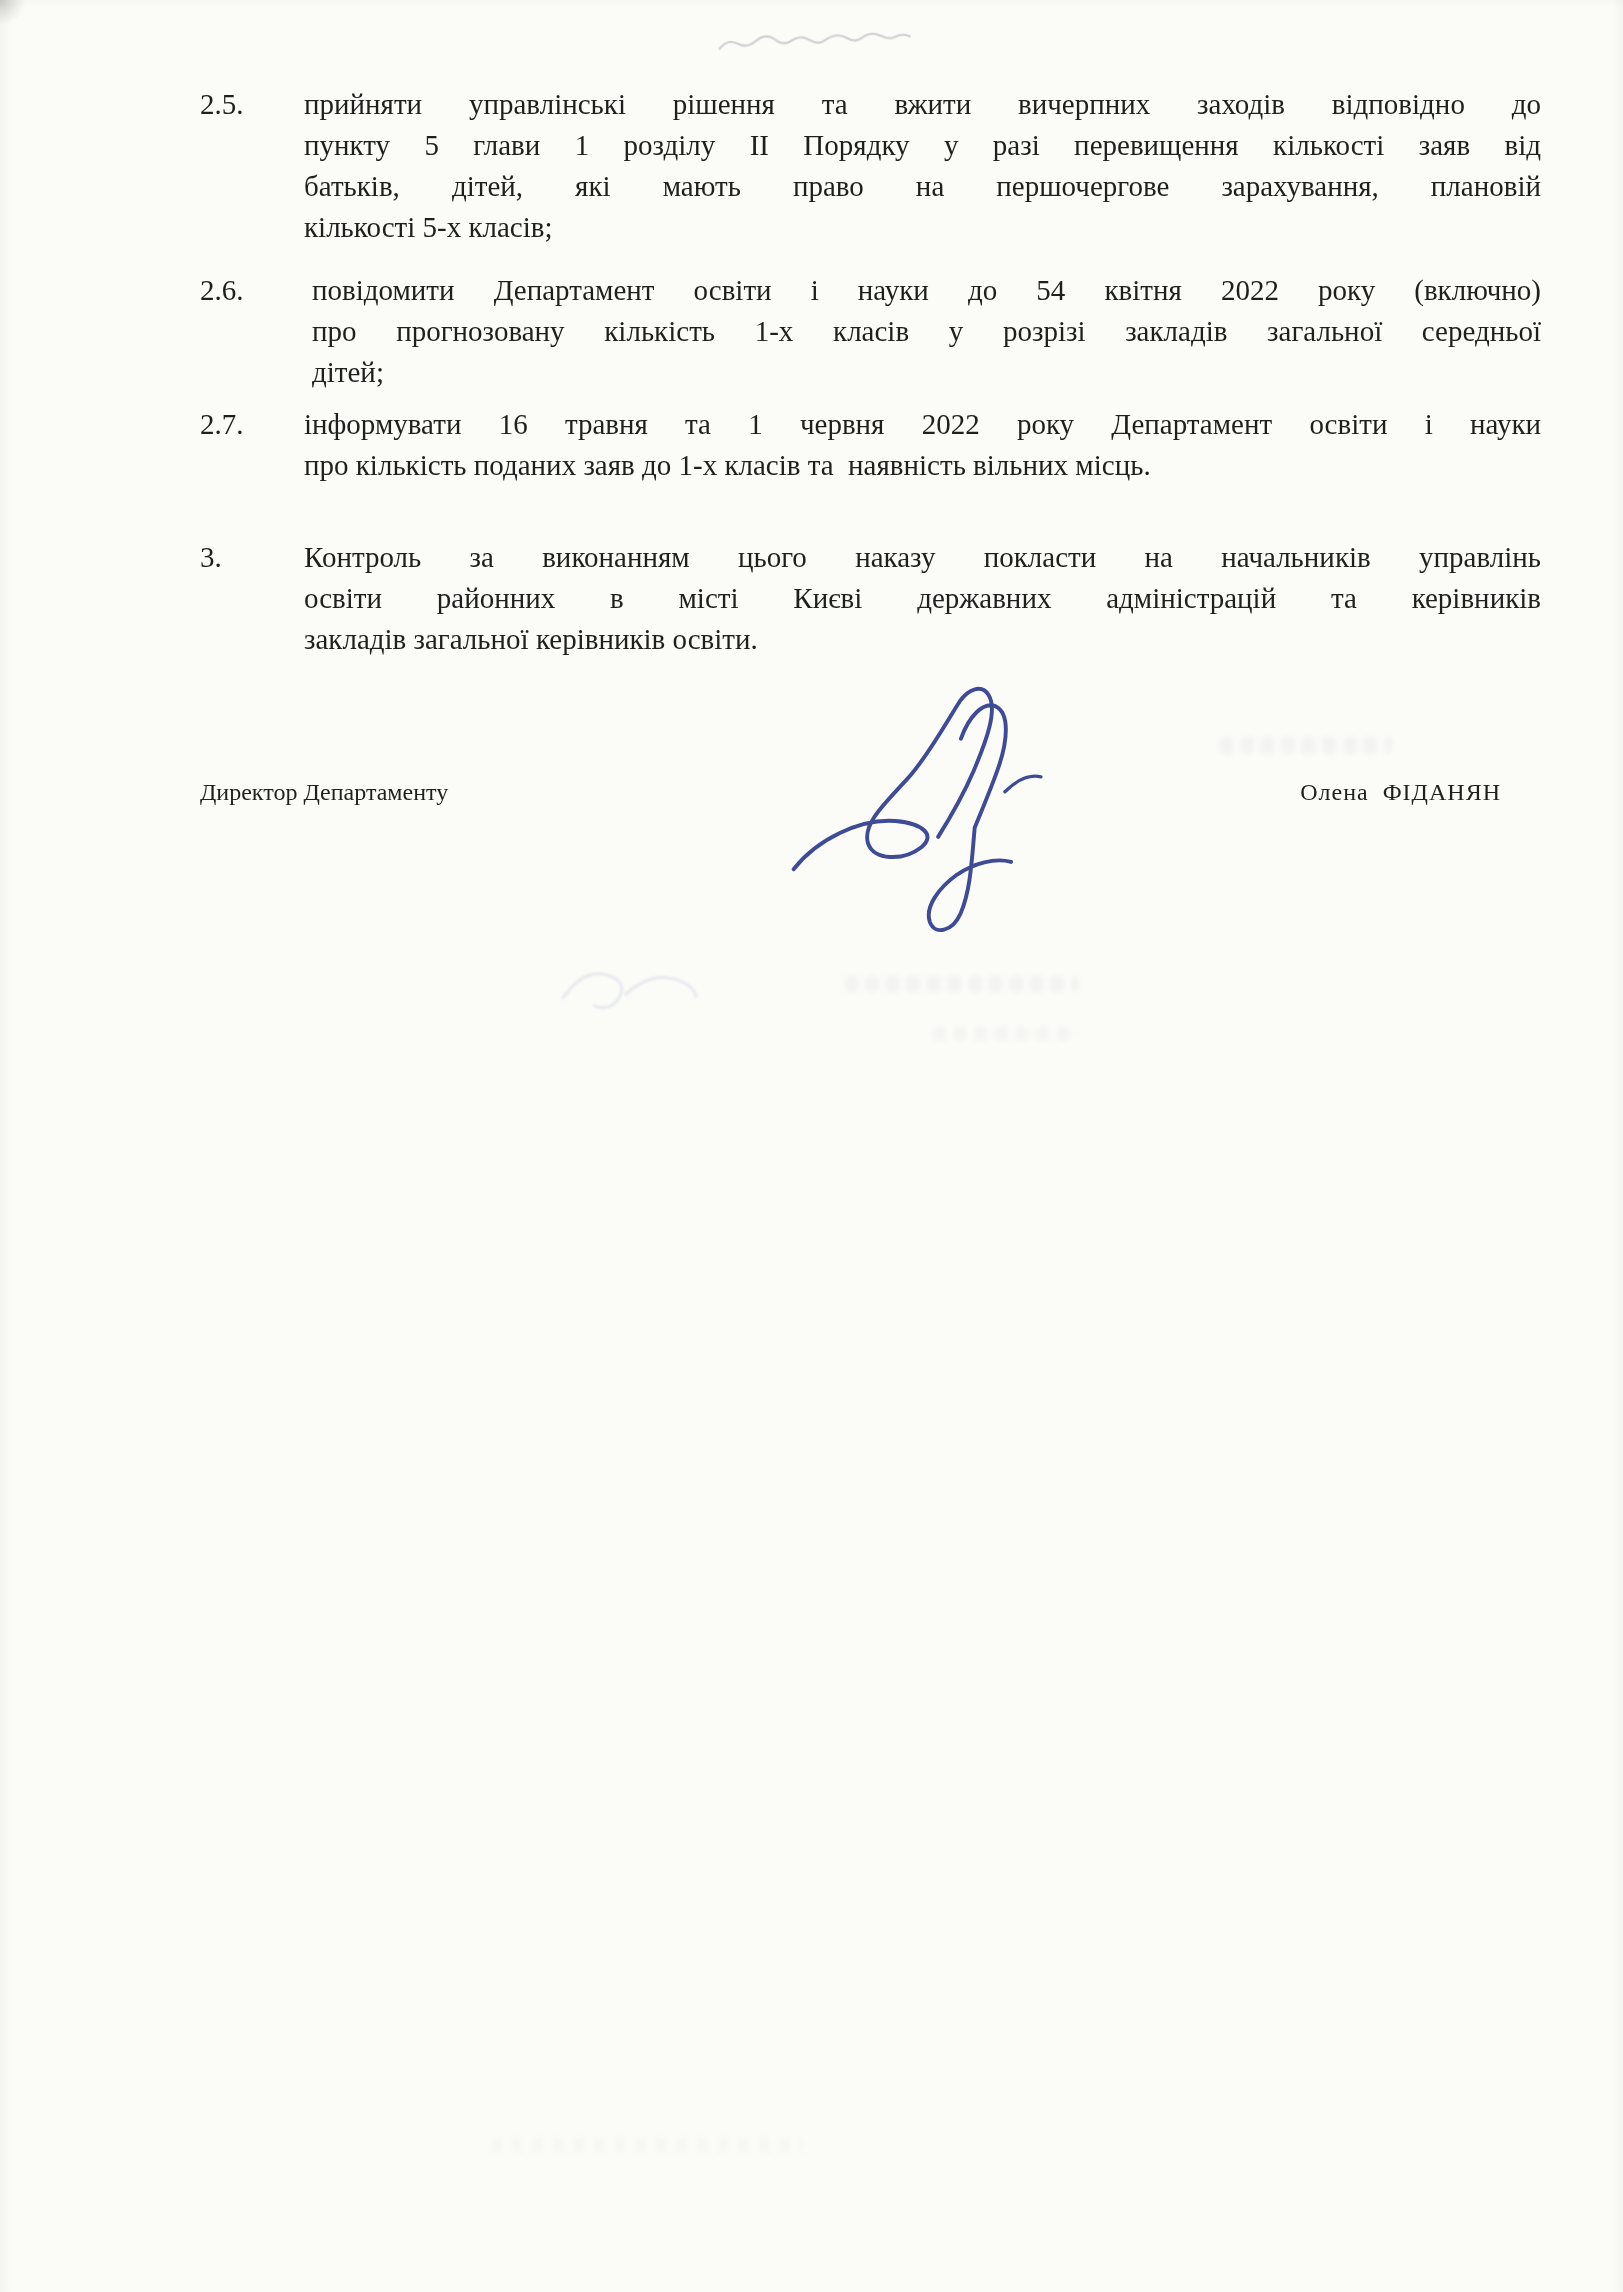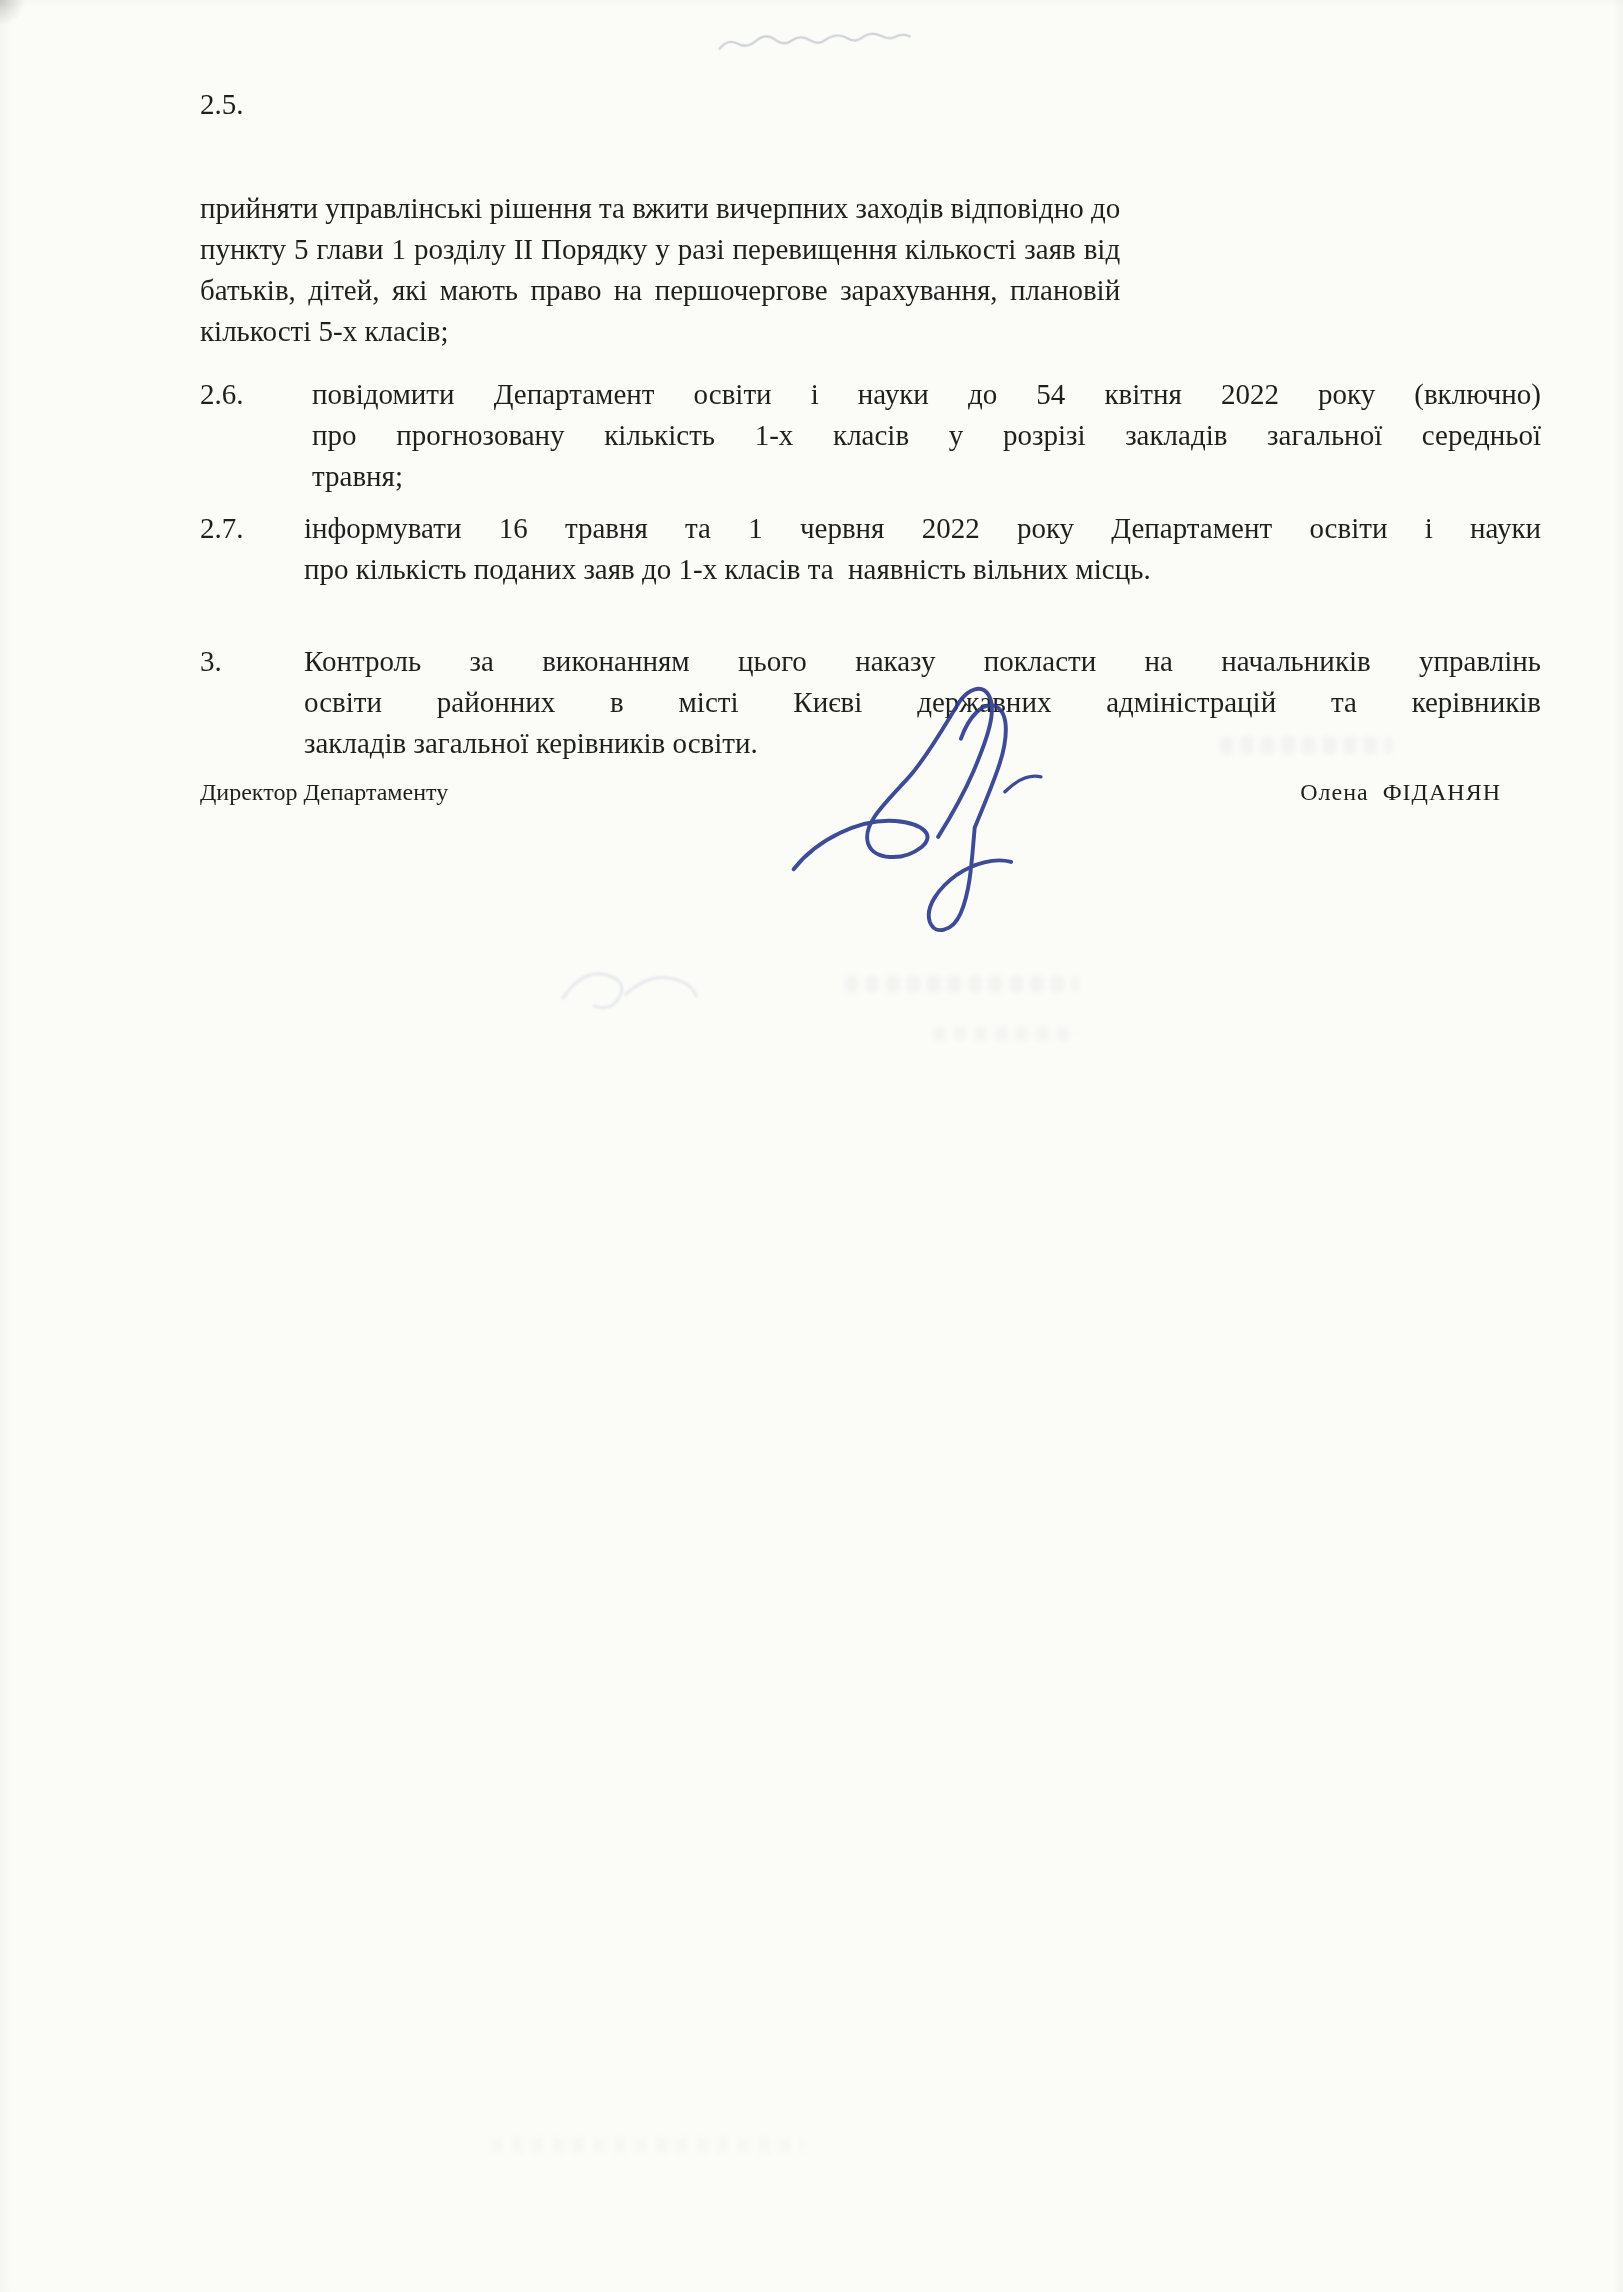--- a/index.html
+++ b/index.html
@@ -18,21 +18,21 @@
       linear-gradient(to bottom, rgba(0,0,0,0.02), rgba(0,0,0,0) 7.8px);
     overflow:hidden;
     font-family:"Liberation Serif","DejaVu Serif",serif;
     color:var(--ink);
   }
   .content{
     position:absolute;left:200px;top:84px;width:1341px;
     font-size:29px;line-height:41px;
   }
   .item{display:flex;align-items:flex-start;}
-  .m-b22{margin-bottom:21.6px;flex-direction:column;}
+  .m-b22{margin-bottom:21.6px;}
   .m-b12{margin-bottom:11.8px;gap:8px;}
   .m-t52{margin-top:51px;}
   .num{flex:0 0 104px;}
   .ibody{flex:1 1 auto;min-width:0;}
   .line{
     text-align:justify;
     text-align-last:justify;
     text-justify:inter-word;
   }
   .line.last{
@@ -96,21 +96,21 @@
         <div class="line">батьків, дітей, які мають право на першочергове зарахування, плановій</div>
         <div class="line last">кількості 5-х класів;</div>
       </div>
     </div>
 
     <div class="item m-b12">
       <div class="num">2.6.</div>
       <div class="ibody">
         <div class="line">повідомити Департамент освіти і науки до 54 квітня 2022 року (включно)</div>
         <div class="line">про прогнозовану кількість 1-х класів у розрізі закладів загальної середньої</div>
-        <div class="line last">травня;</div>
+        <div class="line last">дітей;</div>
       </div>
     </div>
 
     <div class="item">
       <div class="num">2.7.</div>
       <div class="ibody">
         <div class="line">інформувати 16 травня та 1 червня 2022 року Департамент освіти і науки</div>
         <div class="line last">про кількість поданих заяв до 1-х класів та  наявність вільних місць.</div>
       </div>
     </div>

